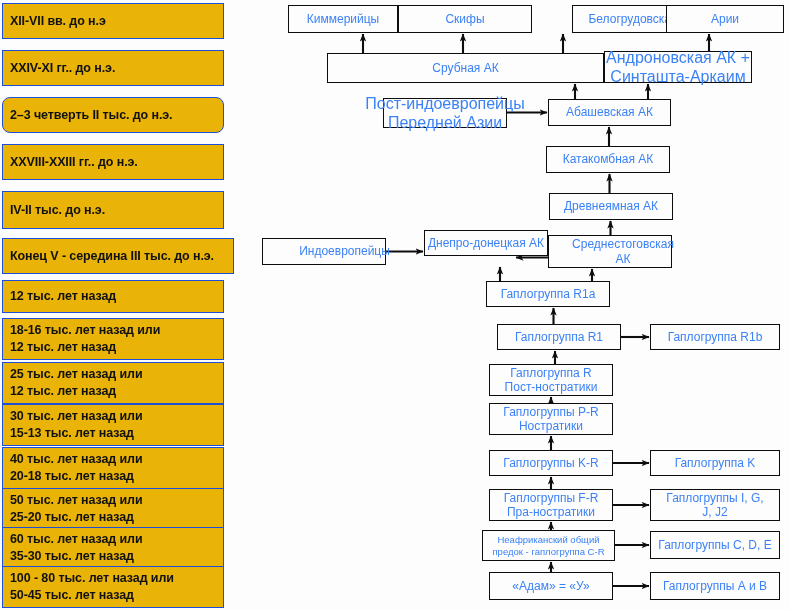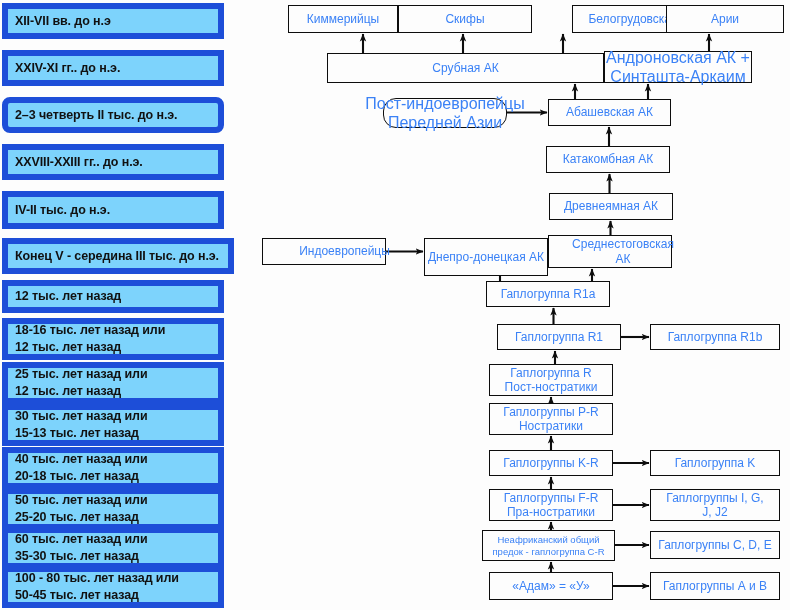--- a/index.html
+++ b/index.html
@@ -11,22 +11,22 @@
     position: relative;
     width: 790px;
     height: 610px;
     background: #fdfdfd;
     font-family: "Liberation Sans", sans-serif;
     overflow: hidden;
   }
   .tl-box {
     position: absolute;
     box-sizing: border-box;
-    border: 6px solid #1d4ed8;
-    background: #7dd3fc;
+    border: 1px solid #1d4ed8;
+    background: #eab308;
     color: #111111;
     font-size: 12.5px;
     font-weight: bold;
     letter-spacing: -0.1px;
     padding: 0 7px;
     display: flex;
     flex-direction: column;
     justify-content: center;
     align-items: flex-start;
     line-height: 1.35;
@@ -168,37 +168,37 @@
       <div class="node" style="left: 666px; top: 5px; width: 118px; height: 28px;">
         <span class="ln">Арии</span>
       </div>
       <div class="node" style="left: 327px; top: 53px; width: 277px; height: 30px;">
         <span class="ln">Срубная АК</span>
       </div>
       <div class="node small" style="left: 604px; top: 51px; width: 148px; height: 32px;">
         <span class="ln">Андроновская АК +</span>
         <span class="ln">Синташта-Аркаим</span>
       </div>
-      <div class="node small" style="left: 383px; top: 98px; width: 124px; height: 30px; border-radius: 13px;">
+      <div class="node small" style="left: 383px; top: 98px; width: 124px; height: 30px;">
         <span class="ln">Пост-индоевропейцы</span>
         <span class="ln">Передней Азии</span>
       </div>
       <div class="node" style="left: 548px; top: 99px; width: 123px; height: 27px;">
         <span class="ln">Абашевская АК</span>
       </div>
       <div class="node" style="left: 546px; top: 146px; width: 124px; height: 27px;">
         <span class="ln">Катакомбная АК</span>
       </div>
       <div class="node" style="left: 549px; top: 193px; width: 124px; height: 27px;">
         <span class="ln">Древнеямная АК</span>
       </div>
       <div class="node" style="left: 262px; top: 238px; width: 124px; height: 27px; padding-left: 44px;">
         <span class="ln">Индоевропейцы</span>
       </div>
-      <div class="node" style="left: 424px; top: 238px; width: 124px; height: 38px;">
+      <div class="node" style="left: 424px; top: 230px; width: 124px; height: 26px;">
         <span class="ln">Днепро-донецкая АК</span>
       </div>
       <div class="node" style="left: 548px; top: 235px; width: 124px; height: 33px; padding-left: 29px;">
         <span class="ln">Среднестоговская</span>
         <span class="ln">АК</span>
       </div>
       <div class="node" style="left: 486px; top: 281px; width: 124px; height: 26px;">
         <span class="ln">Гаплогруппа R1a</span>
       </div>
       <div class="node" style="left: 497px; top: 324px; width: 124px; height: 26px;">

